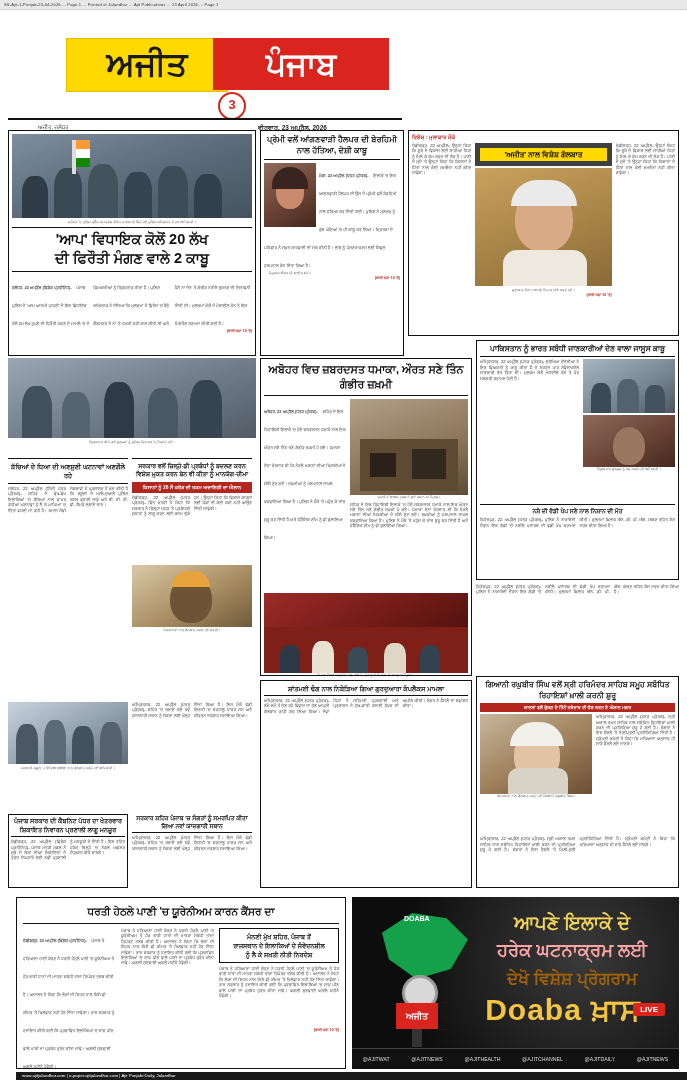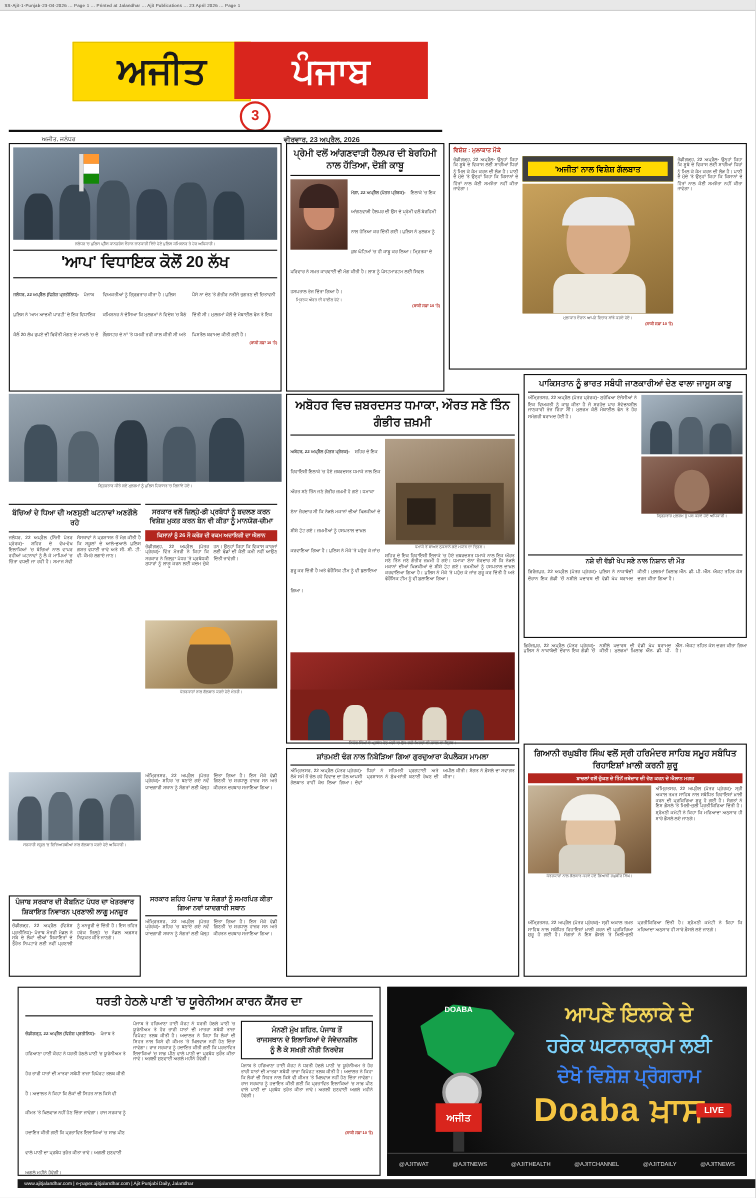--- a/index.html
+++ b/index.html
@@ -93,23 +93,23 @@
     overflow:hidden;
   }
   .ad-bg{position:absolute;inset:0;background:radial-gradient(circle at 70% 35%,#3a3a3a,#0d0d0d 70%);}
   .ad-doaba-map{
     position:absolute;left:30px;top:16px;width:86px;height:66px;
     background:#15a04a;clip-path:polygon(35% 0,75% 8%,100% 40%,80% 85%,40% 100%,8% 70%,0 30%);
   }
   .ad-map-label{position:absolute;left:52px;top:18px;font-size:7px;color:#fff;font-weight:bold;}
   .ad-l1{position:absolute;left:120px;top:14px;width:200px;text-align:center;color:#f2d45a;
     font-size:19px;font-weight:bold;line-height:24px;}
-  .ad-l2{position:absolute;left:120px;top:42px;width:200px;text-align:center;color:#7dd3fc;
+  .ad-l2{position:absolute;left:120px;top:42px;width:200px;text-align:center;color:#fca5a5;
     font-size:18px;font-weight:bold;line-height:22px;}
-  .ad-l3{position:absolute;left:120px;top:72px;width:200px;text-align:center;color:#3b82f6;
+  .ad-l3{position:absolute;left:120px;top:72px;width:200px;text-align:center;color:#a16207;
     font-size:17px;font-weight:bold;line-height:20px;}
   .ad-l4{position:absolute;left:96px;top:96px;width:230px;text-align:center;color:#f5c542;
     font-size:30px;font-weight:bold;line-height:34px;letter-spacing:1px;}
   .ad-mic{
     position:absolute;left:42px;top:78px;width:46px;height:70px;
   }
   .ad-mic .head{position:absolute;left:8px;top:0;width:30px;height:30px;border-radius:50%;
     background:#d8d8d8;border:3px solid #9b9b9b;}
   .ad-mic .flag{position:absolute;left:2px;top:28px;width:42px;height:26px;background:#d9251d;
     color:#fff;font-size:9px;font-weight:bold;text-align:center;line-height:26px;}
@@ -155,20 +155,21 @@
         <div class="figure" style="left:146px;width:30px;height:52px;background:#3e4c58;"></div>
         <div class="figure" style="left:182px;width:28px;height:44px;background:#32404c;"></div>
         <div style="position:absolute;left:60px;top:6px;width:4px;height:34px;background:#ddd;"></div>
         <div style="position:absolute;left:64px;top:6px;width:14px;height:9px;background:#ff9933;"></div>
         <div style="position:absolute;left:64px;top:15px;width:14px;height:9px;background:#fff;"></div>
         <div style="position:absolute;left:64px;top:24px;width:14px;height:9px;background:#138808;"></div>
       </div>
       <div class="cap" style="margin-top:2px;">ਜਲੰਧਰ 'ਚ ਪੁਲਿਸ ਪ੍ਰੈੱਸ ਕਾਨਫ਼ਰੰਸ ਦੌਰਾਨ ਜਾਣਕਾਰੀ ਦਿੰਦੇ ਹੋਏ ਪੁਲਿਸ ਕਮਿਸ਼ਨਰ ਤੇ ਹੋਰ ਅਧਿਕਾਰੀ।</div>
       <div class="hr" style="margin:2px 0;"></div>
       <div class="hdl" style="font-size:14.5px;line-height:19px;margin-top:2px;">'ਆਪ' ਵਿਧਾਇਕ ਕੋਲੋਂ 20 ਲੱਖ</div>
+      <div class="hdl" style="font-size:14.5px;line-height:19px;">ਦੀ ਫਿਰੌਤੀ ਮੰਗਣ ਵਾਲੇ 2 ਕਾਬੂ</div>
       <div class="hr" style="margin:3px 0;"></div>
       <div class="cols3" style="margin-top:2px;">
         <span class="byline" style="font-weight:bold;">ਜਲੰਧਰ, 22 ਅਪ੍ਰੈਲ (ਵਿਸ਼ੇਸ਼ ਪ੍ਰਤੀਨਿਧ)-</span>
         <span class="body-text">ਪੰਜਾਬ ਪੁਲਿਸ ਨੇ 'ਆਮ ਆਦਮੀ ਪਾਰਟੀ' ਦੇ ਇਕ ਵਿਧਾਇਕ ਕੋਲੋਂ 20 ਲੱਖ ਰੁਪਏ ਦੀ ਫਿਰੌਤੀ ਮੰਗਣ ਦੇ ਮਾਮਲੇ 'ਚ ਦੋ ਵਿਅਕਤੀਆਂ ਨੂੰ ਗ੍ਰਿਫ਼ਤਾਰ ਕੀਤਾ ਹੈ। ਪੁਲਿਸ ਕਮਿਸ਼ਨਰ ਨੇ ਦੱਸਿਆ ਕਿ ਮੁਲਜ਼ਮਾਂ ਨੇ ਵਿਦੇਸ਼ 'ਚ ਬੈਠੇ ਗੈਂਗਸਟਰ ਦੇ ਨਾਂ 'ਤੇ ਧਮਕੀ ਭਰੀ ਕਾਲ ਕੀਤੀ ਸੀ ਅਤੇ ਪੈਸੇ ਨਾ ਦੇਣ 'ਤੇ ਗੰਭੀਰ ਨਤੀਜੇ ਭੁਗਤਣ ਦੀ ਚਿਤਾਵਨੀ ਦਿੱਤੀ ਸੀ। ਮੁਲਜ਼ਮਾਂ ਕੋਲੋਂ ਦੋ ਮੋਬਾਈਲ ਫੋਨ ਤੇ ਇਕ ਪਿਸਤੌਲ ਬਰਾਮਦ ਕੀਤੀ ਗਈ ਹੈ।</span>
       </div>
       <div class="more">(ਬਾਕੀ ਸਫ਼ਾ 10 'ਤੇ)</div>
     </div>
 
     <div class="blk" style="left:0;top:344px;width:248px;height:96px;">
       <div class="photo g2" style="width:248px;height:80px;">

